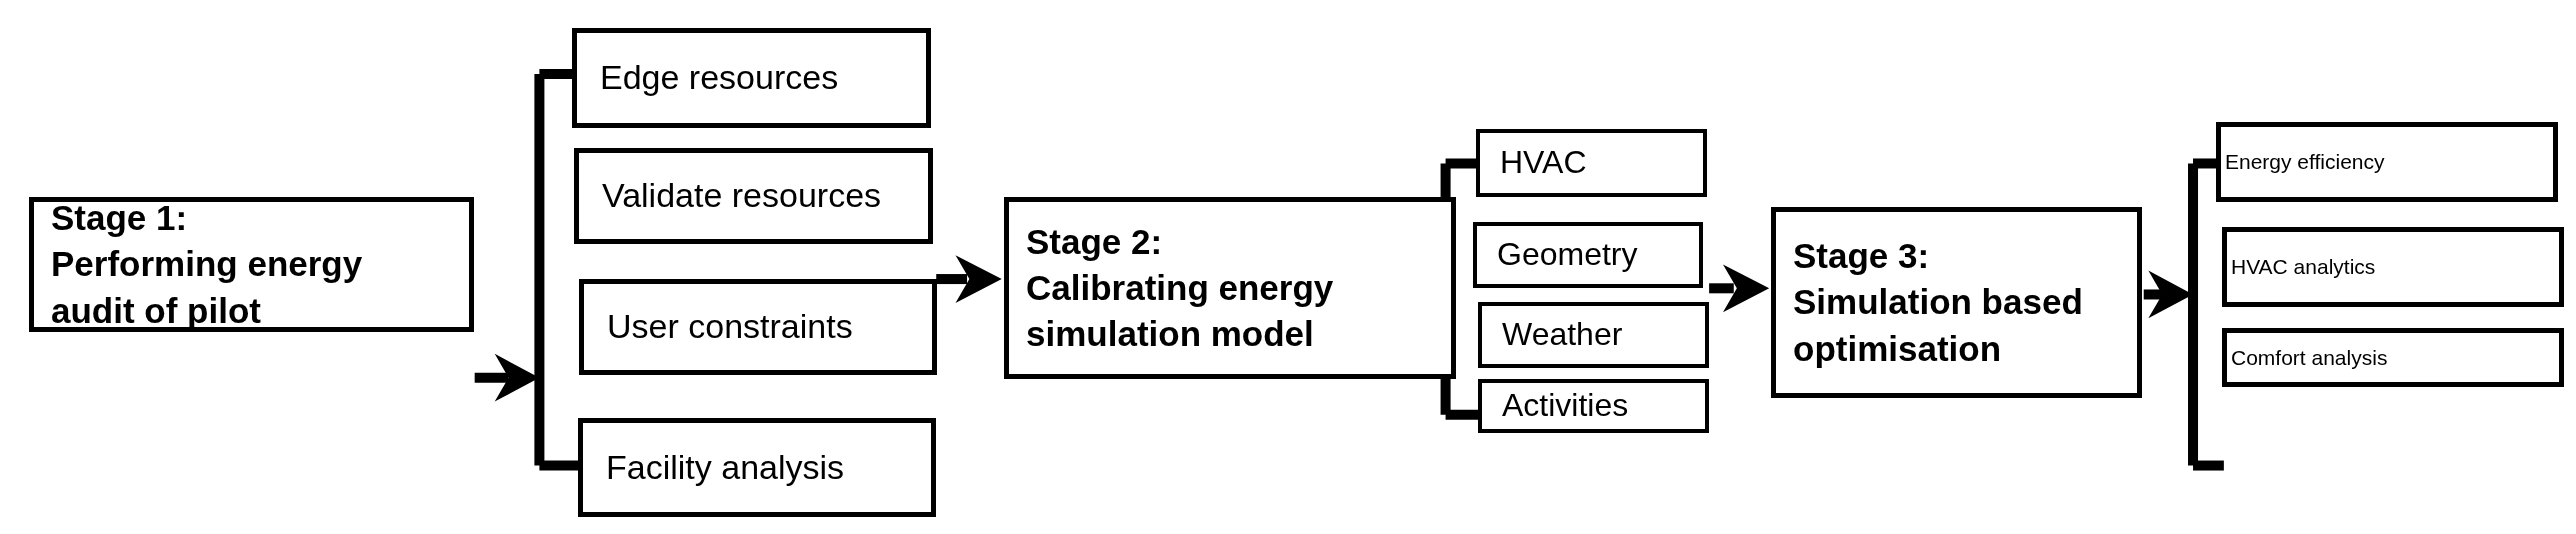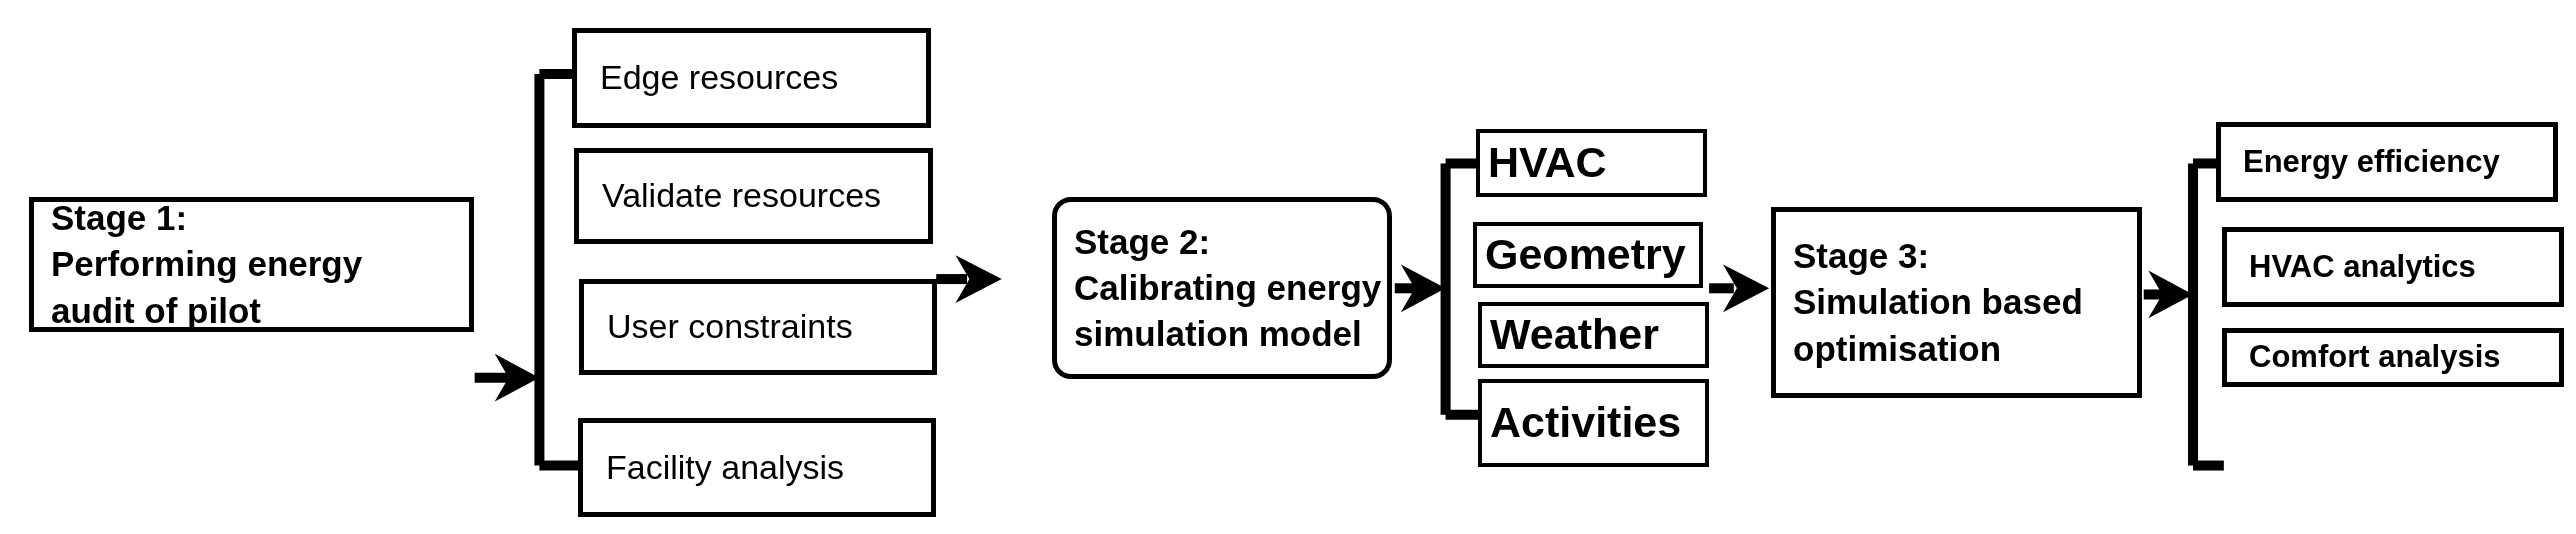--- a/index.html
+++ b/index.html
@@ -61,28 +61,26 @@
     font-weight: normal;
     font-size: 34px;
     line-height: 1.1;
     padding-left: 23px;
     text-align: left;
   }
   .sub.thin {
     border-width: 4.6px;
   }
   .sub.thin .node-label {
-    font-size: 43px;
-    padding-left: 8px;
-    font-weight: bold;
+    font-size: 32px;
+    padding-left: 20px;
   }
   .sub.out .node-label {
-    font-size: 31px;
-    padding-left: 22px;
-    font-weight: bold;
+    font-size: 21px;
+    padding-left: 4px;
   }
 </style>
 </head>
 <body>
 
 <div id="diagram">
 
   <svg id="connectors" viewBox="0 0 3343 694" xmlns="http://www.w3.org/2000/svg">
 
     <defs>
@@ -152,39 +150,39 @@
   </div>
 
   <div class="node sub" style="left:579px; top:279px; width:358px; height:96px;">
     <span class="node-label">User constraints</span>
   </div>
 
   <div class="node sub" style="left:578px; top:418px; width:358px; height:99px;">
     <span class="node-label">Facility analysis</span>
   </div>
 
-  <div class="node stage" style="left:1052px; top:197px; width:340px; height:182px;border-radius:19px;">
+  <div class="node stage" style="left:1004px; top:197px; width:452px; height:182px;">
     <span class="node-label">Stage 2:
 Calibrating energy
 simulation model</span>
   </div>
 
   <div class="node sub thin" style="left:1476px; top:129px; width:231px; height:68px;">
     <span class="node-label">HVAC</span>
   </div>
 
   <div class="node sub thin" style="left:1473px; top:222px; width:230px; height:66px;">
     <span class="node-label">Geometry</span>
   </div>
 
   <div class="node sub thin" style="left:1478px; top:302px; width:231px; height:66px;">
     <span class="node-label">Weather</span>
   </div>
 
-  <div class="node sub thin" style="left:1478px; top:379px; width:231px; height:88px;">
+  <div class="node sub thin" style="left:1478px; top:379px; width:231px; height:54px;">
     <span class="node-label">Activities</span>
   </div>
 
   <div class="node stage" style="left:1771px; top:207px; width:371px; height:191px;">
     <span class="node-label">Stage 3:
 Simulation based
 optimisation</span>
   </div>
 
   <div class="node sub out" style="left:2216px; top:122px; width:342px; height:80px;">

